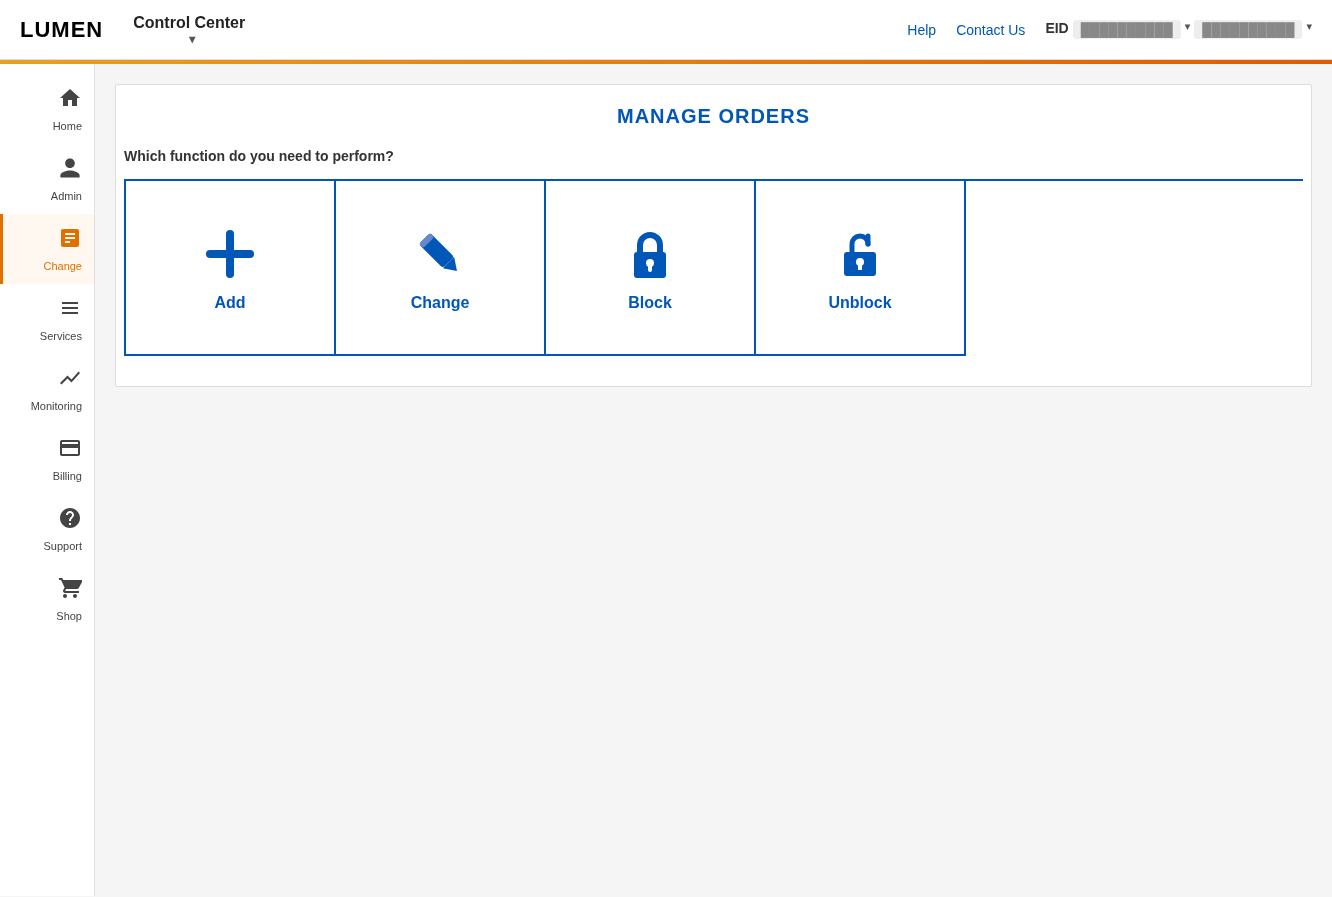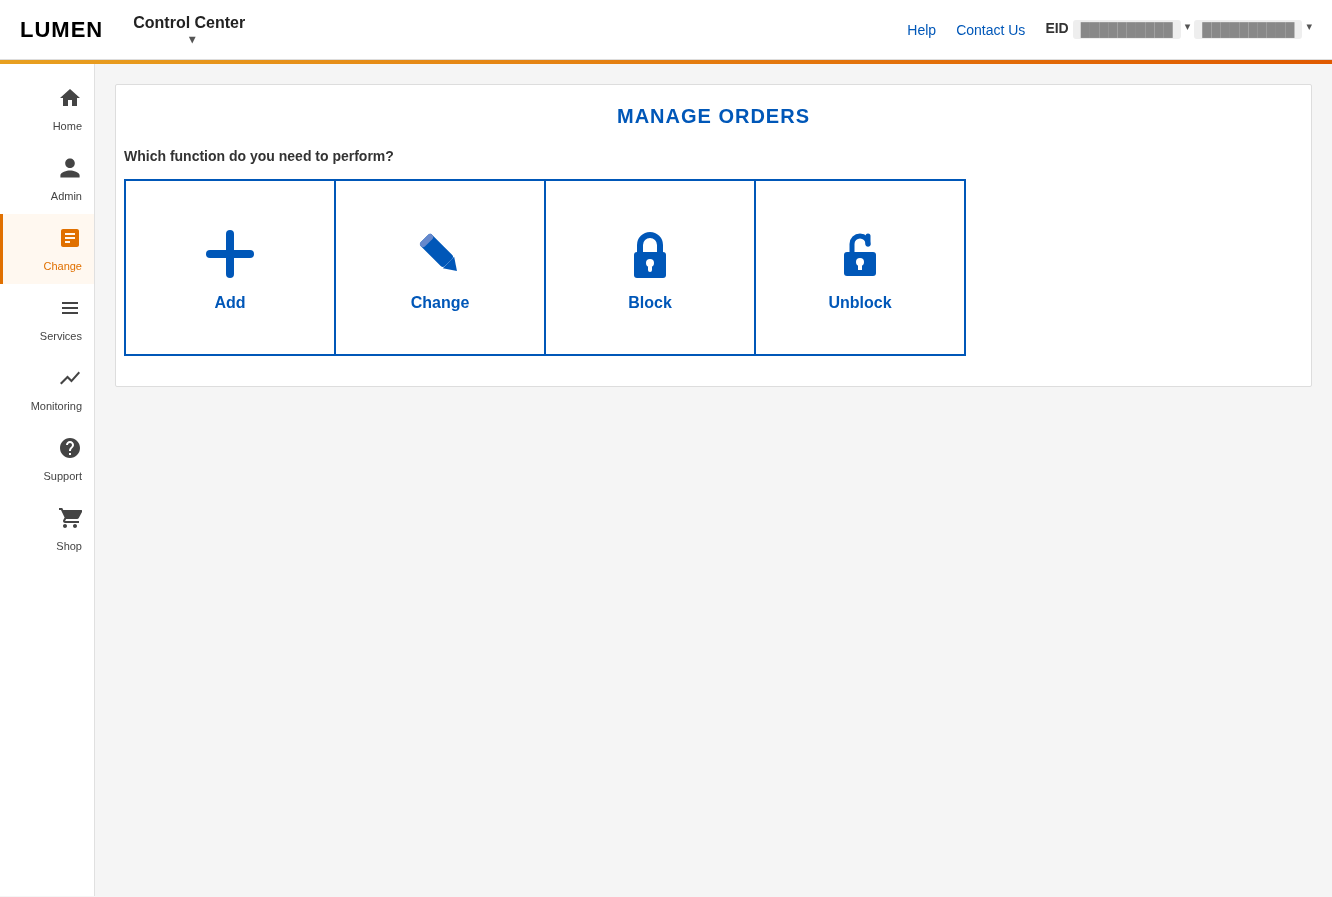--- a/index.html
+++ b/index.html
@@ -130,23 +130,22 @@
     .function-prompt {
       font-size: 14px;
       font-weight: bold;
       color: #333;
       margin-bottom: 15px;
     }
 
     
     .tiles-grid {
       display: flex;
-      flex-direction: row;
+      flex-direction: column;
       gap: 16px;
-      align-items: flex-end;
     }
     .tiles-row {
       display: flex;
       flex-wrap: nowrap;
       border-left: 2px solid #0057b8;
       border-top: 2px solid #0057b8;
     }
     .tile {
       width: 210px;
       height: 175px;
@@ -240,20 +239,28 @@
 
     <div class="sidebar-item">
       <span class="sidebar-icon">
         <svg width="24" height="24" viewBox="0 0 24 24" fill="currentColor">
           <path d="M3.5 18.5l6-6 4 4L22 6.92 20.59 5.5l-7.09 8-4-4L2 17l1.5 1.5z"></path>
         </svg>
       </span>
       <span class="sidebar-label">Monitoring</span>
     </div>
 
+    <div class="sidebar-item">
+      <span class="sidebar-icon">
+        <svg width="24" height="24" viewBox="0 0 24 24" fill="currentColor">
+          <path d="M20 4H4c-1.11 0-2 .89-2 2v12c0 1.11.89 2 2 2h16c1.11 0 2-.89 2-2V6c0-1.11-.89-2-2-2zm0 14H4v-6h16v6zm0-10H4V6h16v2z"></path>
+        </svg>
+      </span>
+      <span class="sidebar-label">Billing</span>
+    </div>
 
     <div class="sidebar-item">
       <span class="sidebar-icon">
         <svg width="24" height="24" viewBox="0 0 24 24" fill="currentColor">
           <path d="M12 2C6.48 2 2 6.48 2 12s4.48 10 10 10 10-4.48 10-10S17.52 2 12 2zm1 17h-2v-2h2v2zm2.07-7.75l-.9.92C13.45 12.9 13 13.5 13 15h-2v-.5c0-1.1.45-2.1 1.17-2.83l1.24-1.26c.37-.36.59-.86.59-1.41 0-1.1-.9-2-2-2s-2 .9-2 2H8c0-2.21 1.79-4 4-4s4 1.79 4 4c0 .88-.36 1.68-.93 2.25z"></path>
         </svg>
       </span>
       <span class="sidebar-label">Support</span>
     </div>
 

